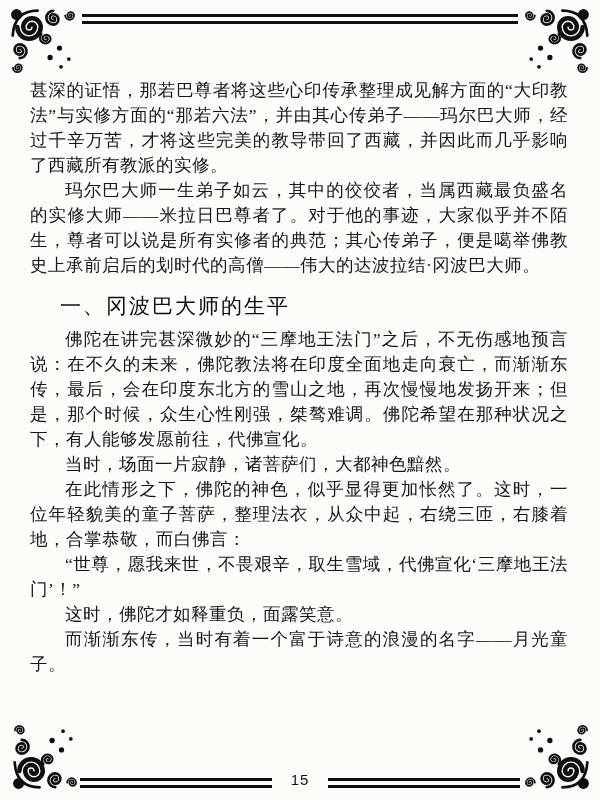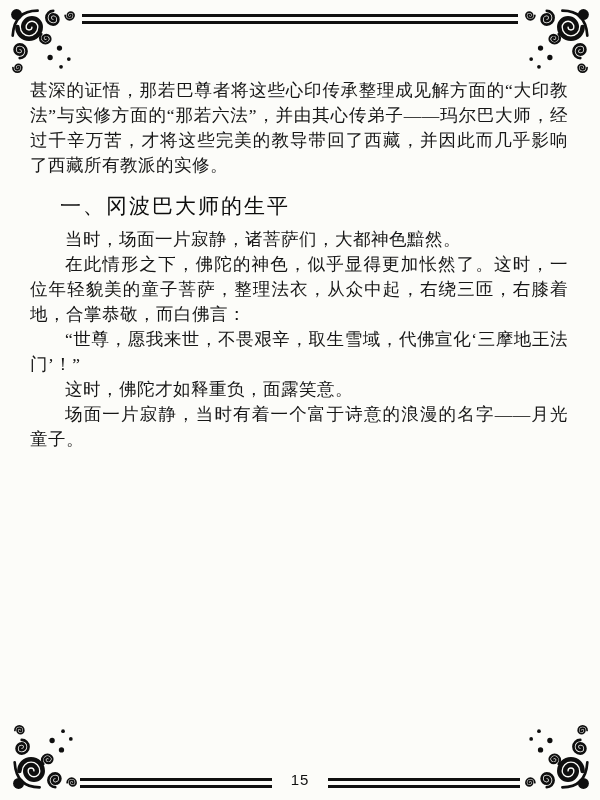--- a/index.html
+++ b/index.html
@@ -94,25 +94,27 @@
   <div class="corner br">
     <svg viewBox="0 0 100 100">
         <use href="#orn"></use>
       </svg>
   </div>
 
   <div class="rule top"></div>
 
   <main class="text-area">
     <p class="para no-indent">甚深的证悟，那若巴尊者将这些心印传承整理成见解方面的“大印教法”与实修方面的“那若六法”，并由其心传弟子——玛尔巴大师，经过千辛万苦，才将这些完美的教导带回了西藏，并因此而几乎影响了西藏所有教派的实修。</p>
+    <p class="para">玛尔巴大师一生弟子如云，其中的佼佼者，当属西藏最负盛名的实修大师——米拉日巴尊者了。对于他的事迹，大家似乎并不陌生，尊者可以说是所有实修者的典范；其心传弟子，便是噶举佛教史上承前启后的划时代的高僧——伟大的达波拉结·冈波巴大师。</p>
     <h2 class="section-heading">一、冈波巴大师的生平</h2>
+    <p class="para">佛陀在讲完甚深微妙的“三摩地王法门”之后，不无伤感地预言说：在不久的未来，佛陀教法将在印度全面地走向衰亡，而渐渐东传，最后，会在印度东北方的雪山之地，再次慢慢地发扬开来；但是，那个时候，众生心性刚强，桀骜难调。佛陀希望在那种状况之下，有人能够发愿前往，代佛宣化。</p>
     <p class="para">当时，场面一片寂静，诸菩萨们，大都神色黯然。</p>
     <p class="para">在此情形之下，佛陀的神色，似乎显得更加怅然了。这时，一位年轻貌美的童子菩萨，整理法衣，从众中起，右绕三匝，右膝着地，合掌恭敬，而白佛言：</p>
     <p class="para">“世尊，愿我来世，不畏艰辛，取生雪域，代佛宣化‘三摩地王法门’！”</p>
     <p class="para">这时，佛陀才如释重负，面露笑意。</p>
-    <p class="para">场面一片寂静，当时有着一个富于诗意的浪漫的名字——月光童子。</p>
+    <p class="para">而渐渐东传，当时有着一个富于诗意的浪漫的名字——月光童子。</p>
   </main>
 
   <div class="rule bl-seg"></div>
   <div class="page-num">15</div>
   <div class="rule br-seg"></div>
 
 </div>
 
 </body></html>

